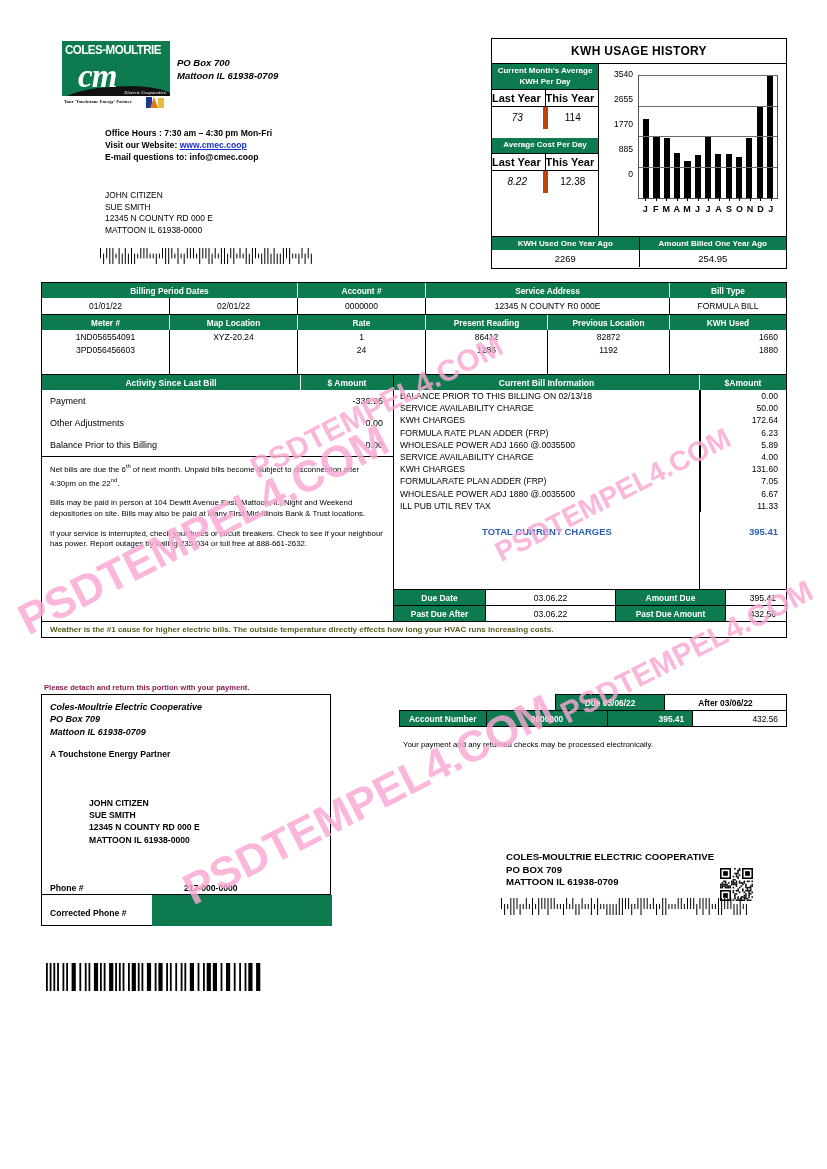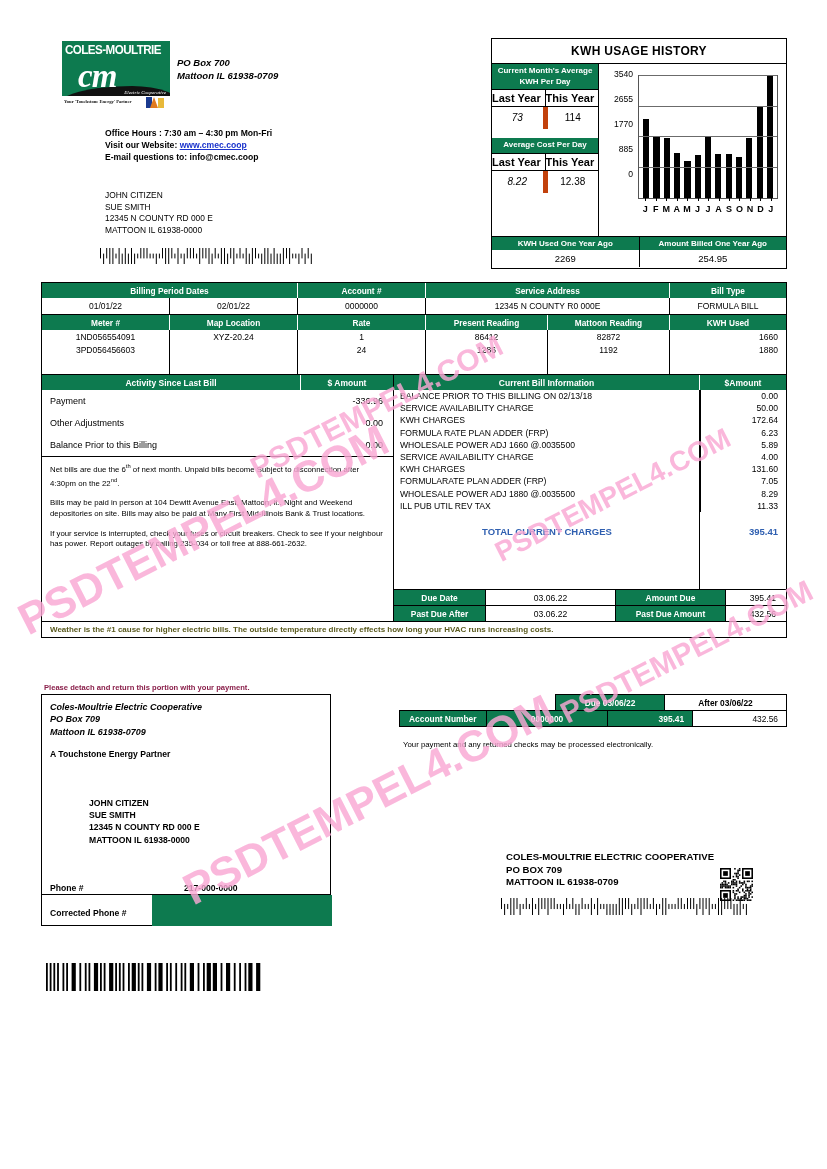--- a/index.html
+++ b/index.html
@@ -529,21 +529,21 @@
       <div class="val-cell" style="width:128px">0000000</div>
       <div class="val-cell" style="width:244px">12345 N COUNTY R0 000E</div>
       <div class="val-cell" style="flex:1">FORMULA BILL</div>
     </div>
 
     <div class="row sep">
       <div class="hdr-cell" style="width:128px">Meter #</div>
       <div class="hdr-cell" style="width:128px">Map Location</div>
       <div class="hdr-cell" style="width:128px">Rate</div>
       <div class="hdr-cell" style="width:122px">Present Reading</div>
-      <div class="hdr-cell" style="width:122px">Mattoon Reading</div>
+      <div class="hdr-cell" style="width:122px">Previous Location</div>
       <div class="hdr-cell" style="flex:1">KWH Used</div>
     </div>
     <div class="meter-rows">
       <div class="mrow">
         <div class="mc" style="width:128px;text-align:center">1ND056554091</div>
         <div class="mc" style="width:128px;text-align:center">XYZ-20.24</div>
         <div class="mc" style="width:128px;text-align:center">1</div>
         <div class="mc" style="width:122px;text-align:center">86412</div>
         <div class="mc" style="width:122px;text-align:center">82872</div>
         <div class="mc" style="flex:1;text-align:right;padding-right:8px">1660</div>
@@ -632,21 +632,21 @@
           <div class="cb-row">
             <div class="t">KWH CHARGES</div>
             <div class="v">131.60</div>
           </div>
           <div class="cb-row">
             <div class="t">FORMULARATE PLAN ADDER (FRP)</div>
             <div class="v">7.05</div>
           </div>
           <div class="cb-row">
             <div class="t">WHOLESALE POWER ADJ 1880 @.0035500</div>
-            <div class="v">8.29</div>
+            <div class="v">6.67</div>
           </div>
           <div class="cb-row">
             <div class="t">ILL PUB UTIL REV TAX</div>
             <div class="v">11.33</div>
           </div>
 
           <div class="total-row">
             <div class="t">TOTAL CURRENT CHARGES</div>
             <div class="v">395.41</div>
           </div>

